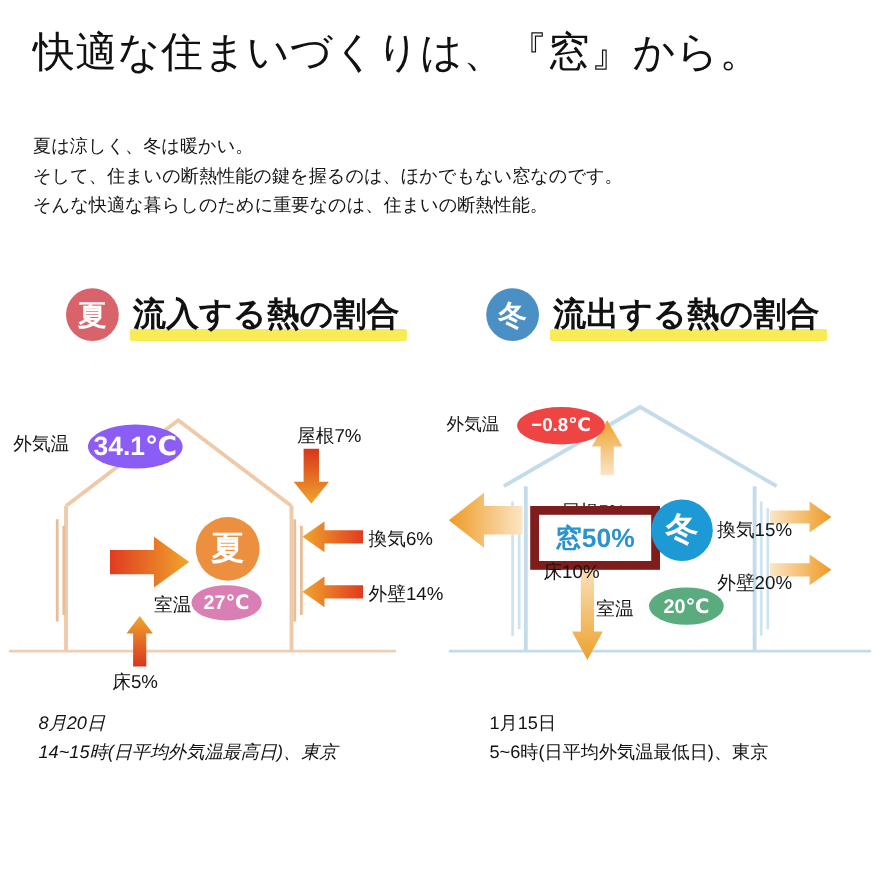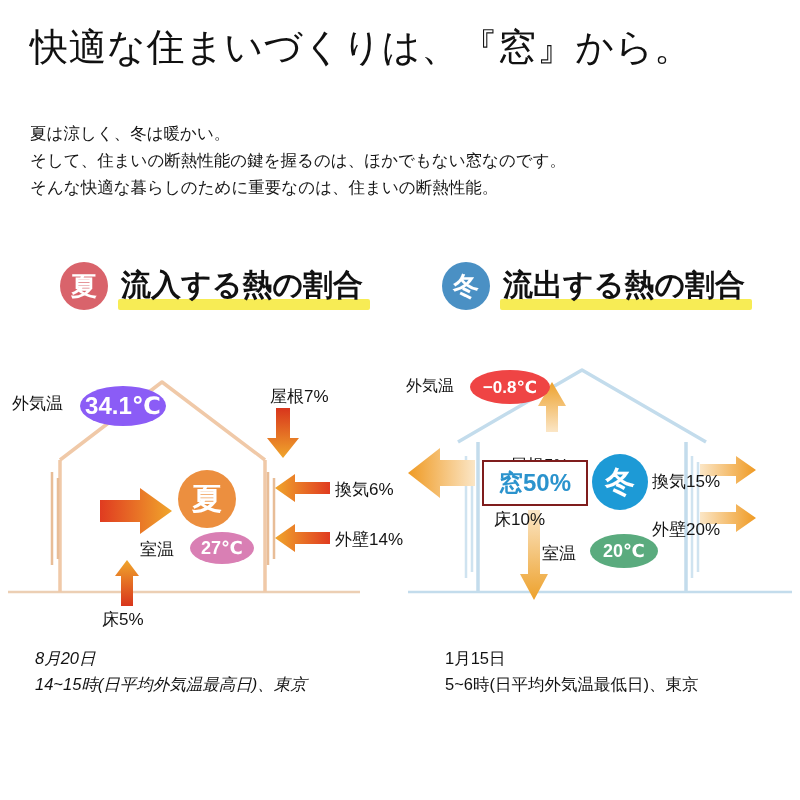--- a/index.html
+++ b/index.html
@@ -153,21 +153,21 @@
     font-weight: 600;
     white-space: nowrap;
     background: #ffffff;
   }
   .window-box.summer {
     border: 2.5px solid #e02020;
     color: #e02020;
     font-size: 25px;
   }
   .window-box.winter {
-    border: 2px solid #7f1d1d;
+    border: 8px solid #7f1d1d;
     color: #2b93cd;
     font-size: 24px;
   }
 
   
   .caption {
     position: absolute;
     font-size: 16.5px;
     line-height: 26px;
     color: #121212;
@@ -253,21 +253,21 @@
   <div class="lbl" style="left:270px; top:25px;">屋根7%</div>
 
   <div class="season-circle summer" style="left:178px; top:110px; width:58px; height:58px; font-size:30px;">夏</div>
 
   <div class="lbl" style="left:335px; top:118px;">換気6%</div>
 
   <div class="lbl" style="left:335px; top:168px;">外壁14%</div>
 
 
   <div class="lbl" style="left:140px; top:178px;">室温</div>
-  <div class="pill indoor-summer" style="left:190px; top:172px; width:64px; height:32px;">27℃</div>
+  <div class="pill indoor-summer" style="left:174px; top:172px; width:64px; height:32px;">27℃</div>
 
   <div class="lbl" style="left:102px; top:248px;">床5%</div>
 </div>
 
 <div class="panel" id="panel-winter">
   <svg width="400" height="290" viewBox="0 0 400 290">
     <defs>
       <linearGradient id="wgR" x1="0" y1="0" x2="1" y2="0">
         <stop offset="0%" stop-color="#fbe6c6"></stop>
         <stop offset="100%" stop-color="#ef9a23"></stop>

